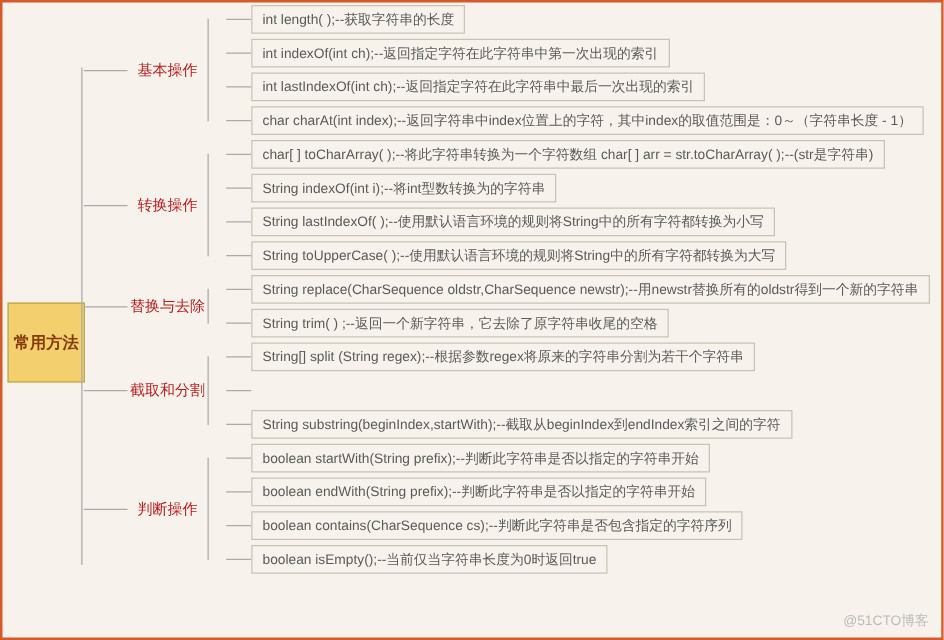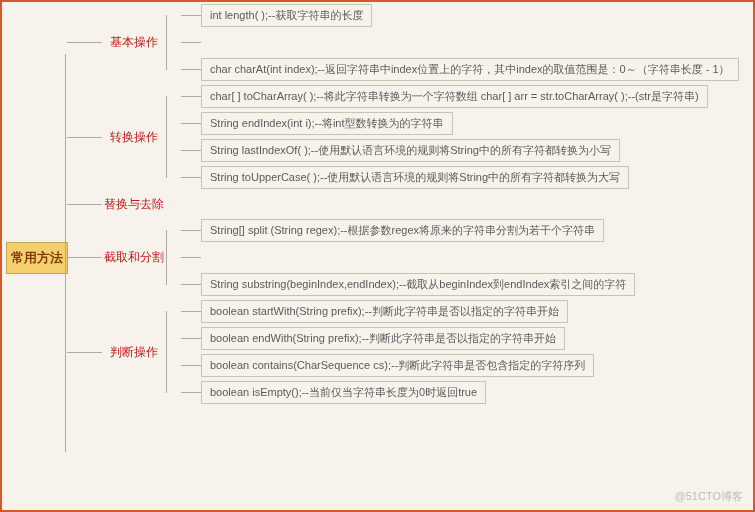--- a/index.html
+++ b/index.html
@@ -1,17 +1,17 @@
 <!DOCTYPE html>
 <html><head>
 <meta charset="utf-8">
 <style>
   html,body{margin:0;padding:0;background:#f7f3ec;font-family:"Microsoft YaHei","SimSun",sans-serif;font-size:11px;color:#555;}
   .frame{position:relative;width:755px;height:512px;box-sizing:border-box;border:2px solid #d45a2a;background:#f7f3ec;}
-  .root-label{position:absolute;left:4px;top:240px;background:#f3cf6d;border:1px solid #bfa84f;padding:6px 4px;font-size:13px;color:#843c0c;font-weight:bold;}
+  .root-label{position:absolute;left:4px;top:240px;background:#f3cf6d;border:1px solid #bfa84f;padding:22px 4px;font-size:13px;color:#843c0c;font-weight:bold;}
   .categories{position:absolute;left:65px;top:0;width:690px;}
   .cat{display:flex;align-items:center;}
   .cat-conn{width:35px;border-top:1px solid #aaa;}
   .cat-label{width:64px;text-align:center;color:#b91c1c;font-size:12px;padding:4px 0;}
   .items{display:flex;flex-direction:column;}
   .item-row{display:flex;align-items:center;height:27px;}
   .item-conn{width:20px;border-top:1px solid #aaa;}
   .item-box{border:1px solid #c8c3b5;background:#f7f3ec;padding:3px 8px;white-space:nowrap;color:#5a5a5a;font-size:11px;}
   .bracket{width:14px;border-left:1px solid #aaa;align-self:stretch;margin:13px 0;}
   .spine{position:absolute;left:63px;top:52px;bottom:58px;width:1px;background:#aaa;}
@@ -30,73 +30,88 @@
       <div class="cat-conn"></div>
       <div class="cat-label">基本操作</div>
       <div class="bracket"></div>
       <div class="items">
         <div class="item-row">
             <div class="item-conn"></div>
             <div class="item-box">int length( );--获取字符串的长度</div>
           </div>
         <div class="item-row">
             <div class="item-conn"></div>
+            <div class="item-box">int indexOf(int ch);--返回指定字符在此字符串中第一次出现的索引</div>
+          </div>
+        <div class="item-row">
+            <div class="item-conn"></div>
+            <div class="item-box">int lastIndexOf(int ch);--返回指定字符在此字符串中最后一次出现的索引</div>
           </div>
         <div class="item-row">
             <div class="item-conn"></div>
             <div class="item-box">char charAt(int index);--返回字符串中index位置上的字符，其中index的取值范围是：0～（字符串长度 - 1）</div>
           </div>
       </div>
     </div>
 
     <div class="cat">
       <div class="cat-conn"></div>
       <div class="cat-label">转换操作</div>
       <div class="bracket"></div>
       <div class="items">
         <div class="item-row">
             <div class="item-conn"></div>
             <div class="item-box">char[ ] toCharArray( );--将此字符串转换为一个字符数组        char[ ] arr = str.toCharArray( );--(str是字符串)</div>
           </div>
         <div class="item-row">
             <div class="item-conn"></div>
-            <div class="item-box">String endIndex(int i);--将int型数转换为的字符串</div>
+            <div class="item-box">String indexOf(int i);--将int型数转换为的字符串</div>
           </div>
         <div class="item-row">
             <div class="item-conn"></div>
             <div class="item-box">String lastIndexOf( );--使用默认语言环境的规则将String中的所有字符都转换为小写</div>
           </div>
         <div class="item-row">
             <div class="item-conn"></div>
             <div class="item-box">String toUpperCase( );--使用默认语言环境的规则将String中的所有字符都转换为大写</div>
           </div>
       </div>
     </div>
 
     <div class="cat">
       <div class="cat-conn"></div>
       <div class="cat-label">替换与去除</div>
       <div class="bracket"></div>
+      <div class="items">
+        <div class="item-row">
+            <div class="item-conn"></div>
+            <div class="item-box">String replace(CharSequence oldstr,CharSequence newstr);--用newstr替换所有的oldstr得到一个新的字符串</div>
+          </div>
+        <div class="item-row">
+            <div class="item-conn"></div>
+            <div class="item-box">String trim( ) ;--返回一个新字符串，它去除了原字符串收尾的空格</div>
+          </div>
+      </div>
     </div>
 
     <div class="cat">
       <div class="cat-conn"></div>
       <div class="cat-label">截取和分割</div>
       <div class="bracket"></div>
       <div class="items">
         <div class="item-row">
             <div class="item-conn"></div>
             <div class="item-box">String[] split (String regex);--根据参数regex将原来的字符串分割为若干个字符串</div>
           </div>
         <div class="item-row">
             <div class="item-conn"></div>
           </div>
         <div class="item-row">
             <div class="item-conn"></div>
-            <div class="item-box">String substring(beginIndex,endIndex);--截取从beginIndex到endIndex索引之间的字符</div>
+            <div class="item-box">String substring(beginIndex,startWith);--截取从beginIndex到endIndex索引之间的字符</div>
           </div>
       </div>
     </div>
 
     <div class="cat">
       <div class="cat-conn"></div>
       <div class="cat-label">判断操作</div>
       <div class="bracket"></div>
       <div class="items">
         <div class="item-row">

